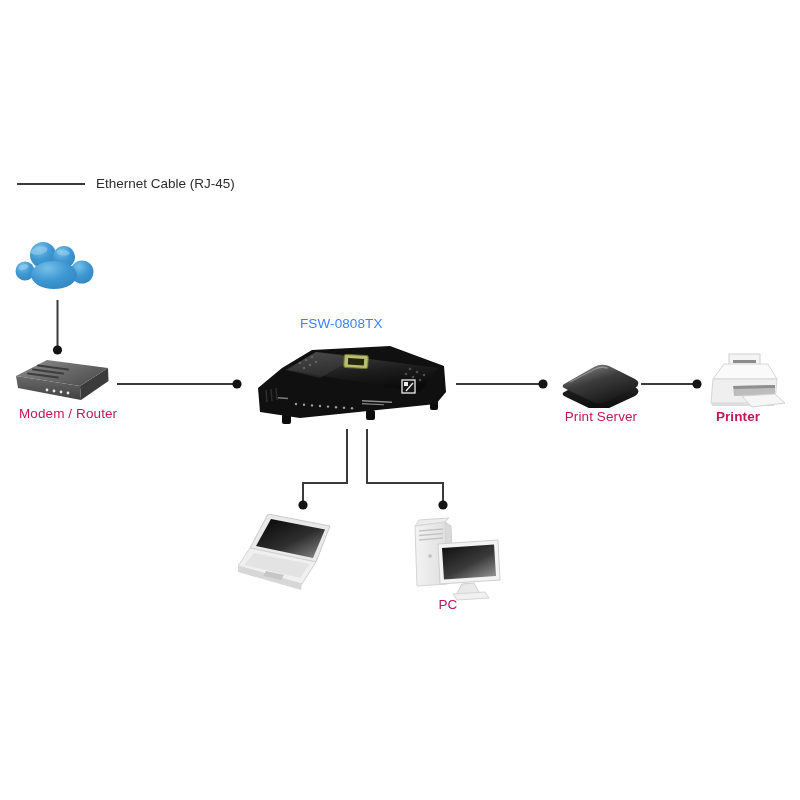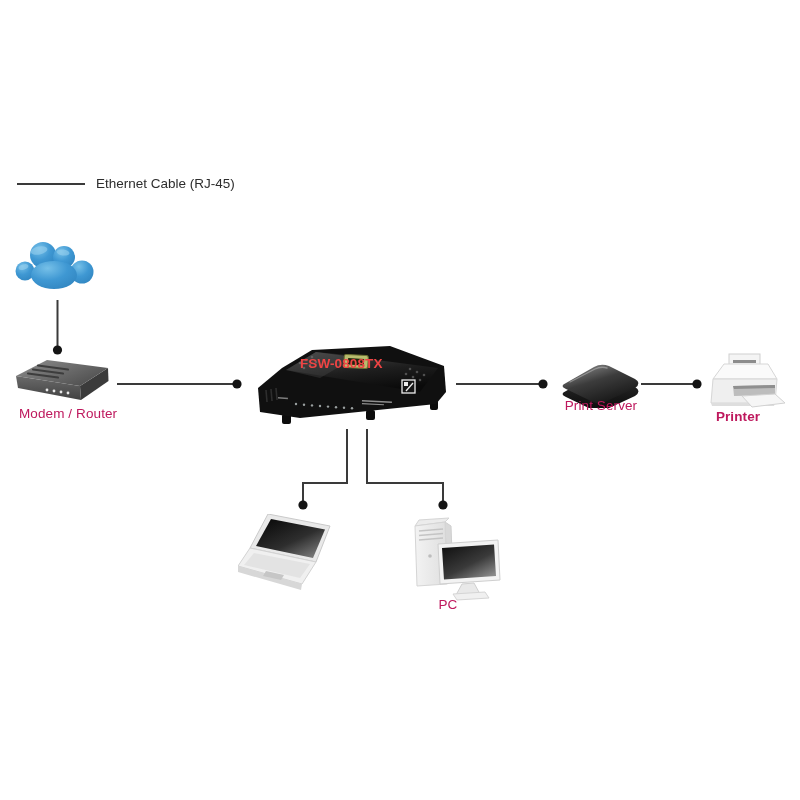--- a/index.html
+++ b/index.html
@@ -7,21 +7,21 @@
     position:relative;width:800px;height:616px;background:#ffffff;
     font-family:"Liberation Sans",sans-serif;overflow:hidden;
   }
   .lines-layer{position:absolute;left:0;top:0;width:800px;height:800px;z-index:1;}
   .device{position:absolute;z-index:2;}
   .lbl{
     position:absolute;z-index:3;color:#be185d;font-size:13.5px;
     white-space:nowrap;letter-spacing:0.1px;
   }
   .lbl.center{text-align:center;}
-  .lbl.bold{font-weight:bold;color:#ef4444;margin-top:40px;}
+  .lbl.bold{font-weight:normal;color:#3b82f6;}
   .legend{
     position:absolute;left:17px;top:176px;display:flex;align-items:center;z-index:3;
   }
   .legend .sample{width:68px;height:2px;background:#3a3a3a;margin-right:11px;}
   .legend .ltext{color:#2d2d2d;font-size:13.5px;white-space:nowrap;}
 </style>
 </head>
 <body>
 
 <div class="canvas">
@@ -197,21 +197,21 @@
         <linearGradient id="psSide" x1="0" y1="0" x2="0" y2="1">
           <stop offset="0" stop-color="#303030"></stop>
           <stop offset="1" stop-color="#0a0a0a"></stop>
         </linearGradient>
       </defs>
       <path transform="translate(0,8)" fill="url(#psSide)" d="M10,25 L38,9 Q45,5 53,8 L79,21 Q86,25 79,30 L51,43 Q44,47 37,44 L10,31 Q3,28 10,25 Z"></path>
       <path fill="url(#psTop)" d="M10,25 L38,9 Q45,5 53,8 L79,21 Q86,25 79,30 L51,43 Q44,47 37,44 L10,31 Q3,28 10,25 Z"></path>
       <path d="M14,24 L39,11 Q45,8 51,10" fill="none" stroke="#c2c2c2" stroke-width="1.4" opacity="0.5" stroke-linecap="round"></path>
     </svg>
   </div>
-  <div class="lbl center" style="left:556px;top:398px;width:90px;">Print Server</div>
+  <div class="lbl center" style="left:556px;top:409px;width:90px;">Print Server</div>
 
   <div class="device" style="left:700px;top:351px;">
     <svg width="88" height="62" viewBox="0 0 88 62">
 
       <rect x="29" y="3" width="31" height="14" fill="#f4f4f4" stroke="#cfcfcf" stroke-width="1"></rect>
       <rect x="33" y="9" width="23" height="3" fill="#8c8c8c"></rect>
 
       <polygon points="13,28 24,13 68,13 77,28" fill="#fafafa" stroke="#d6d6d6" stroke-width="1"></polygon>
 
       <polygon points="13,28 77,28 75,52 11,52" fill="#efefef" stroke="#d6d6d6" stroke-width="1"></polygon>

